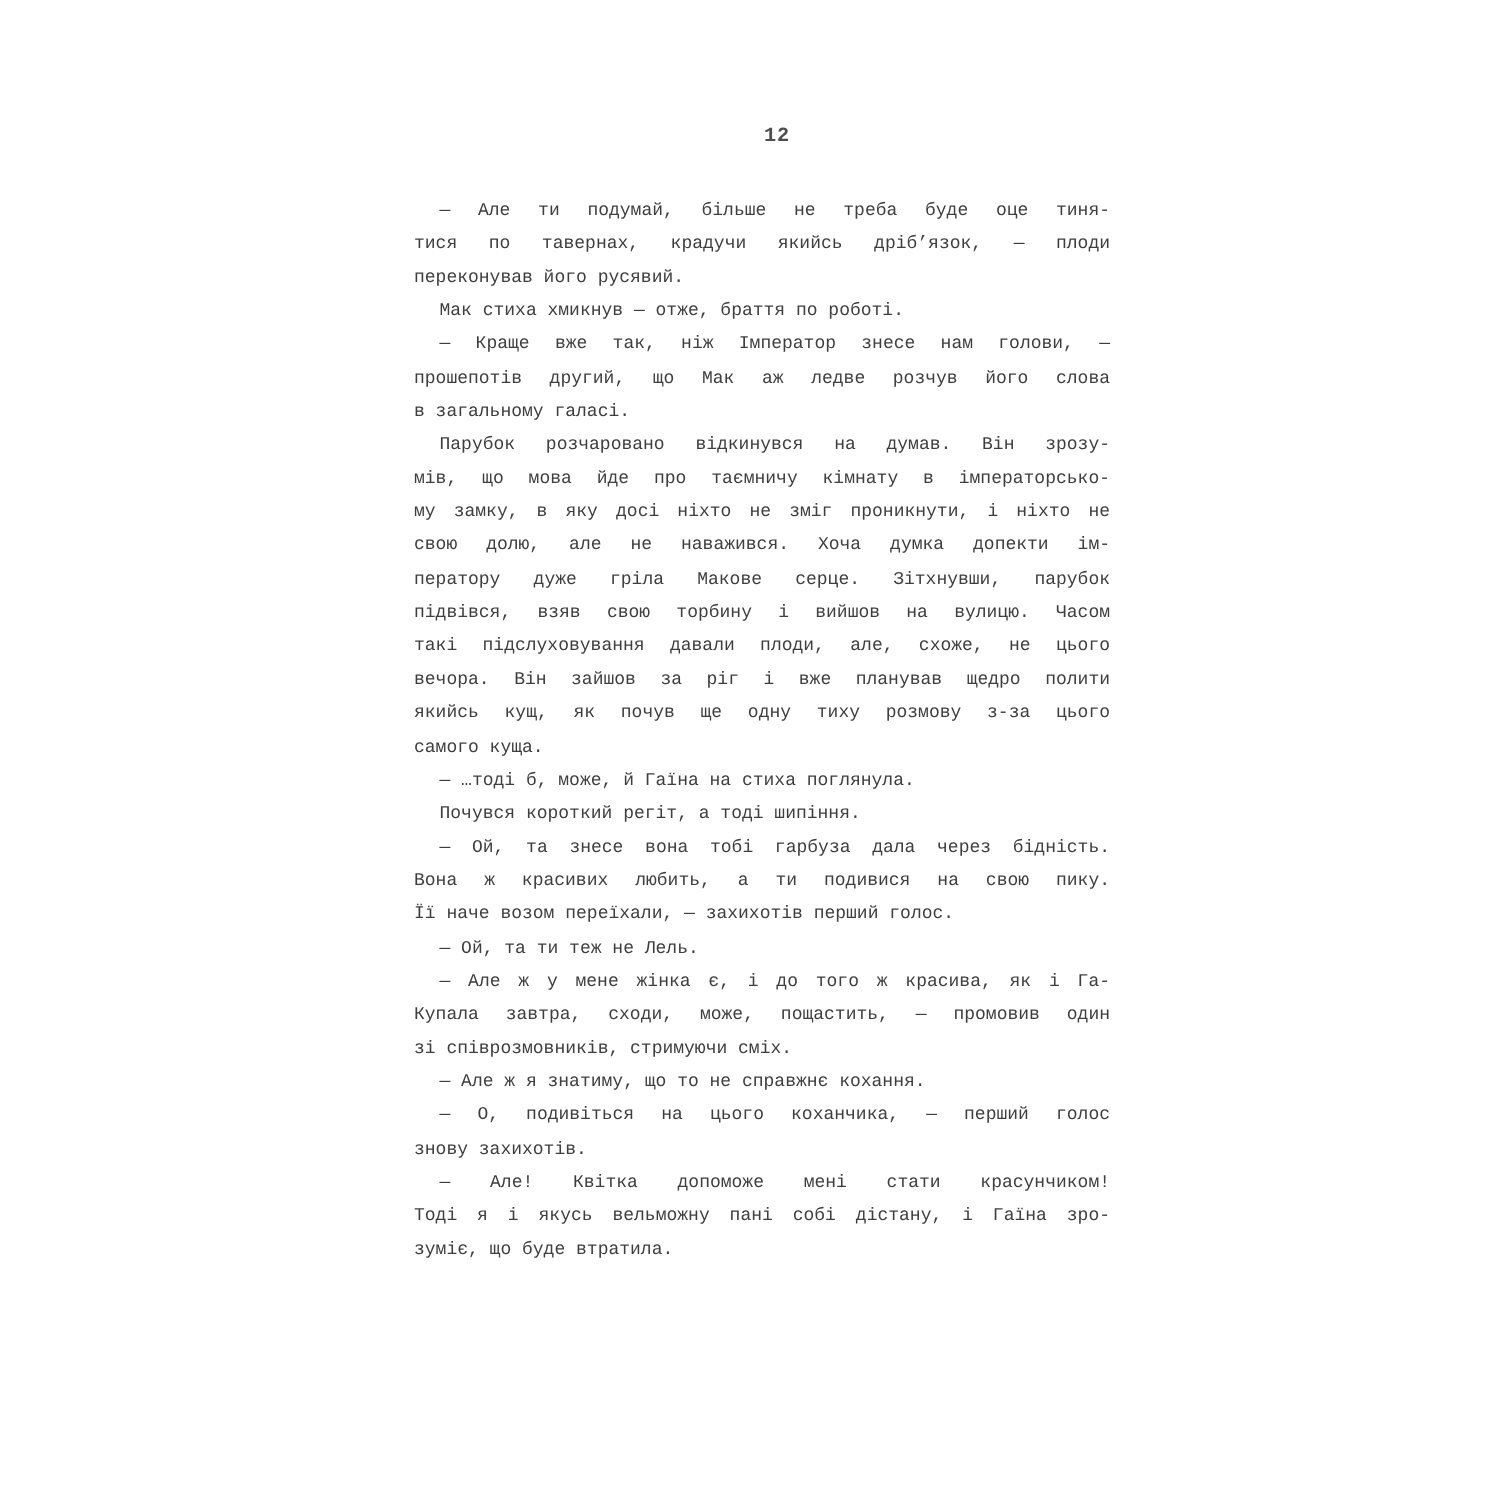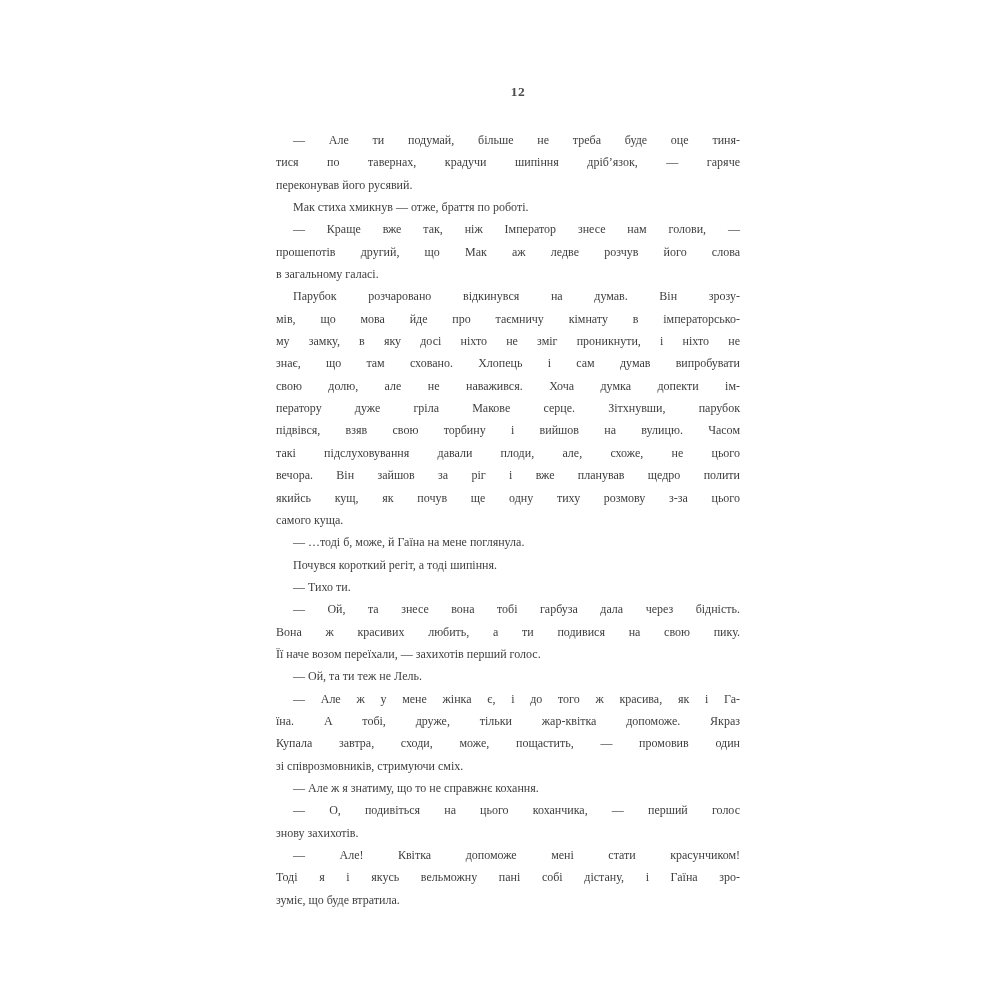--- a/index.html
+++ b/index.html
@@ -12,20 +12,21 @@
     background: #ffffff;
     position: relative;
     overflow: hidden;
     font-family: "Liberation Serif", "DejaVu Serif", serif;
     -webkit-font-smoothing: antialiased;
   }
   .page {
     position: absolute;
     inset: 0;
     background: #ffffff;
+    font-family: Liberation Mono, monospace;
   }
   .page-number {
     position: absolute;
     top: 84px;
     left: 286px;
     width: 464px;
     text-align: center;
     font-size: 13.5px;
     font-weight: 700;
     letter-spacing: 0.5px;
@@ -54,46 +55,43 @@
   }
 </style>
 </head>
 <body style="background: rgb(255, 255, 255);">
 
 <div class="page">
   <div class="page-number" style="color: rgb(78, 78, 78);">12</div>
 
   <div class="text-block" style="color: rgb(62, 62, 62);">
       <div class="text-line first just">— Але ти подумай, більше не треба буде оце тиня-</div>
-      <div class="text-line just">тися по тавернах, крадучи шипіння дріб’язок, — гаряче</div>
+      <div class="text-line just">тися по тавернах, крадучи якийсь дріб’язок, — плоди</div>
       <div class="text-line">переконував його русявий.</div>
       <div class="text-line first">Мак стиха хмикнув — отже, браття по роботі.</div>
       <div class="text-line first just">— Краще вже так, ніж Імператор знесе нам голови, —</div>
       <div class="text-line just">прошепотів другий, що Мак аж ледве розчув його слова</div>
       <div class="text-line">в загальному галасі.</div>
       <div class="text-line first just">Парубок розчаровано відкинувся на думав. Він зрозу-</div>
       <div class="text-line just">мів, що мова йде про таємничу кімнату в імператорсько-</div>
       <div class="text-line just">му замку, в яку досі ніхто не зміг проникнути, і ніхто не</div>
-      <div class="text-line just">знає, що там сховано. Хлопець і сам думав випробувати</div>
       <div class="text-line just">свою долю, але не наважився. Хоча думка допекти ім-</div>
       <div class="text-line just">ператору дуже гріла Макове серце. Зітхнувши, парубок</div>
       <div class="text-line just">підвівся, взяв свою торбину і вийшов на вулицю. Часом</div>
       <div class="text-line just">такі підслуховування давали плоди, але, схоже, не цього</div>
       <div class="text-line just">вечора. Він зайшов за ріг і вже планував щедро полити</div>
       <div class="text-line just">якийсь кущ, як почув ще одну тиху розмову з-за цього</div>
       <div class="text-line">самого куща.</div>
-      <div class="text-line first">— …тоді б, може, й Гаїна на мене поглянула.</div>
+      <div class="text-line first">— …тоді б, може, й Гаїна на стиха поглянула.</div>
       <div class="text-line first">Почувся короткий регіт, а тоді шипіння.</div>
-      <div class="text-line first">— Тихо ти.</div>
       <div class="text-line first just">— Ой, та знесе вона тобі гарбуза дала через бідність.</div>
       <div class="text-line just">Вона ж красивих любить, а ти подивися на свою пику.</div>
       <div class="text-line">Її наче возом переїхали, — захихотів перший голос.</div>
       <div class="text-line first">— Ой, та ти теж не Лель.</div>
       <div class="text-line first just">— Але ж у мене жінка є, і до того ж красива, як і Га-</div>
-      <div class="text-line just">їна. А тобі, друже, тільки жар-квітка допоможе. Якраз</div>
       <div class="text-line just">Купала завтра, сходи, може, пощастить, — промовив один</div>
       <div class="text-line">зі співрозмовників, стримуючи сміх.</div>
       <div class="text-line first">— Але ж я знатиму, що то не справжнє кохання.</div>
       <div class="text-line first just">— О, подивіться на цього коханчика, — перший голос</div>
       <div class="text-line">знову захихотів.</div>
       <div class="text-line first just">— Але! Квітка допоможе мені стати красунчиком!</div>
       <div class="text-line just">Тоді я і якусь вельможну пані собі дістану, і Гаїна зро-</div>
       <div class="text-line">зуміє, що буде втратила.</div>
     </div>
 </div>

